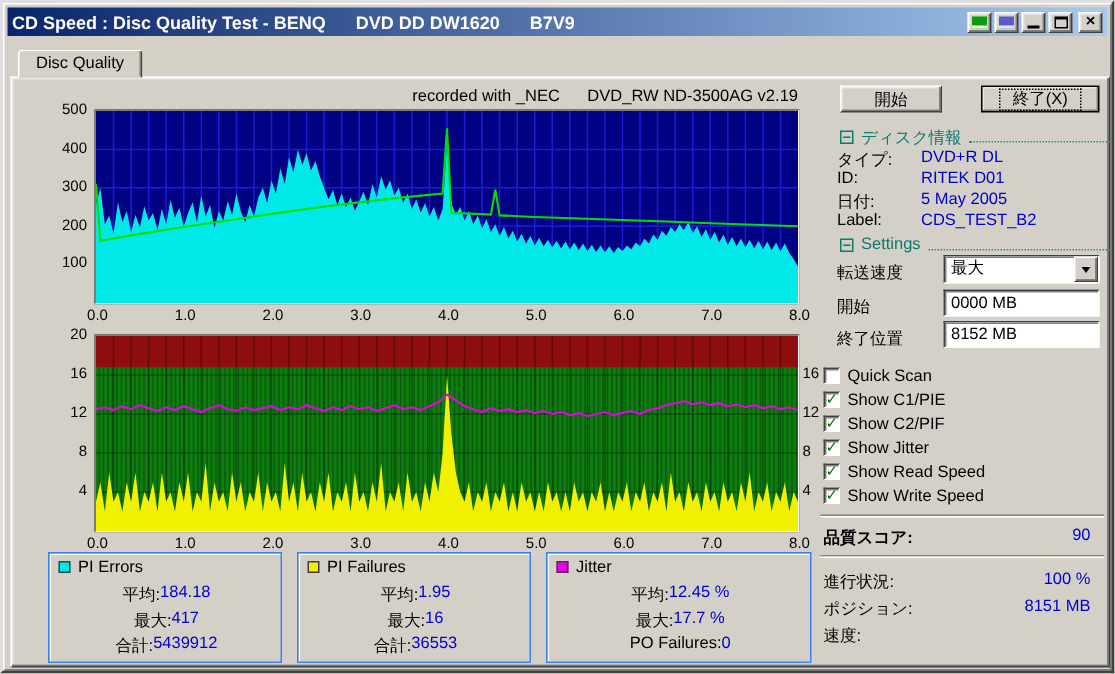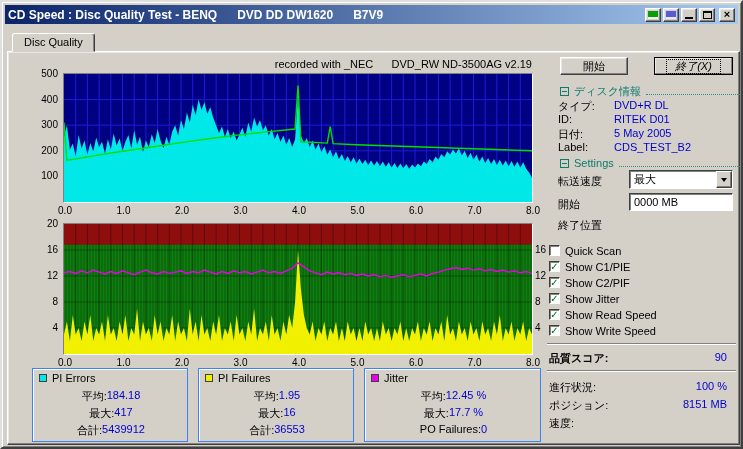--- a/index.html
+++ b/index.html
@@ -340,21 +340,21 @@
           <line x1="456.30000000000007" y1="0" x2="456.30000000000007" y2="130" stroke="rgba(0,0,0,0.30)" stroke-width="1"></line>
           <line x1="0" y1="104" x2="468" y2="104" stroke="rgba(0,0,0,0.30)" stroke-width="1"></line>
           <line x1="0" y1="78" x2="468" y2="78" stroke="rgba(0,0,0,0.30)" stroke-width="1"></line>
           <line x1="0" y1="52" x2="468" y2="52" stroke="rgba(0,0,0,0.30)" stroke-width="1"></line>
           <line x1="0" y1="26" x2="468" y2="26" stroke="rgba(0,0,0,0.30)" stroke-width="1"></line>
           <polygon points="0,130 0.0,110.5 2.9,97.5 5.9,117.0 8.8,91.0 11.7,110.5 14.6,104.0 17.6,117.0 20.5,97.5 23.4,110.5 26.3,91.0 29.3,117.0 32.2,104.0 35.1,110.5 38.0,97.5 41.0,117.0 43.9,91.0 46.8,110.5 49.7,104.0 52.6,117.0 55.6,97.5 58.5,110.5 61.4,91.0 64.4,117.0 67.3,104.0 70.2,110.5 73.1,84.5 76.0,117.0 79.0,97.5 81.9,110.5 84.8,104.0 87.8,117.0 90.7,91.0 93.6,110.5 96.5,97.5 99.5,117.0 102.4,104.0 105.3,110.5 108.2,91.0 111.2,117.0 114.1,97.5 117.0,110.5 119.9,104.0 122.9,117.0 125.8,84.5 128.7,110.5 131.6,97.5 134.6,117.0 137.5,91.0 140.4,110.5 143.3,104.0 146.3,117.0 149.2,97.5 152.1,110.5 155.0,91.0 158.0,117.0 160.9,104.0 163.8,110.5 166.7,97.5 169.7,117.0 172.6,91.0 175.5,110.5 178.4,104.0 181.3,117.0 184.3,97.5 187.2,110.5 190.1,84.5 193.1,117.0 196.0,104.0 198.9,110.5 201.8,97.5 204.8,117.0 207.7,91.0 210.6,110.5 213.5,104.0 216.5,117.0 219.4,97.5 222.3,110.5 225.2,91.0 228.2,104.0 231.1,78.0 234.0,26.0 236.9,65.0 239.9,91.0 242.8,104.0 245.7,110.5 248.6,97.5 251.5,117.0 254.5,104.0 257.4,110.5 260.3,97.5 263.3,117.0 266.2,104.0 269.1,110.5 272.0,97.5 274.9,117.0 277.9,104.0 280.8,117.0 283.7,97.5 286.7,110.5 289.6,104.0 292.5,117.0 295.4,104.0 298.4,117.0 301.3,97.5 304.2,110.5 307.1,104.0 310.1,117.0 313.0,104.0 315.9,117.0 318.8,97.5 321.8,110.5 324.7,104.0 327.6,117.0 330.5,104.0 333.4,110.5 336.4,97.5 339.3,117.0 342.2,104.0 345.2,117.0 348.1,104.0 351.0,110.5 353.9,97.5 356.9,117.0 359.8,104.0 362.7,110.5 365.6,97.5 368.6,117.0 371.5,104.0 374.4,110.5 377.3,97.5 380.3,117.0 383.2,91.0 386.1,110.5 389.0,104.0 391.9,117.0 394.9,97.5 397.8,110.5 400.7,104.0 403.7,117.0 406.6,97.5 409.5,110.5 412.4,104.0 415.4,117.0 418.3,97.5 421.2,110.5 424.1,104.0 427.1,117.0 430.0,97.5 432.9,110.5 435.8,91.0 438.8,117.0 441.7,104.0 444.6,110.5 447.5,97.5 450.4,117.0 453.4,104.0 456.3,110.5 459.2,97.5 462.2,117.0 465.1,104.0 468.0,110.5 468,130" fill="#f0f000"></polygon>
           <polyline points="0.0,48.8 5.9,47.5 11.7,49.4 17.6,46.8 23.4,48.8 29.3,46.1 35.1,48.1 41.0,50.0 46.8,47.5 52.6,49.4 58.5,46.8 64.4,48.8 70.2,50.7 76.0,48.1 81.9,46.1 87.8,48.8 93.6,50.0 99.5,47.5 105.3,49.4 111.2,48.1 117.0,46.8 122.9,49.4 128.7,47.5 134.6,48.8 140.4,46.1 146.3,48.1 152.1,50.0 158.0,47.5 163.8,49.4 169.7,46.8 175.5,48.8 181.3,47.5 187.2,50.0 193.1,48.1 198.9,46.1 204.8,48.8 210.6,47.5 216.5,49.4 222.3,46.8 228.2,44.2 234.0,39.0 239.9,42.9 245.7,46.8 251.5,48.8 257.4,50.7 263.3,48.1 269.1,50.0 274.9,48.8 280.8,50.7 286.7,49.4 292.5,51.4 298.4,50.0 304.2,52.0 310.1,50.7 315.9,52.7 321.8,51.4 327.6,53.3 333.4,52.0 339.3,50.7 345.2,52.7 351.0,51.4 356.9,50.0 362.7,52.0 368.6,49.4 374.4,48.1 380.3,46.1 386.1,44.8 391.9,43.5 397.8,45.5 403.7,44.2 409.5,46.1 415.4,44.8 421.2,46.8 427.1,45.5 432.9,47.5 438.8,46.1 444.6,48.1 450.4,46.8 456.3,48.8 462.2,47.5 468.0,49.4" fill="none" stroke="#e800e8" stroke-width="1.4"></polyline>
         </svg></div>
 
     <button class="btn3d" style="left:558px;width:68px;">開始</button>
-    <button class="btn3d btn-default" style="left:652px;width:79px;font-style:italic;"><span class="focusring">終了(X)</span></button>
+    <button class="btn3d btn-default" style="left:652px;width:79px;"><span class="focusring">終了(X)</span></button>
 
     <div class="sec" style="top:82px;">
       <span class="sq"></span>
       <span class="seclbl">ディスク情報</span>
       <span class="dots"></span>
     </div>
     <span class="flabel" style="top:97px;">タイプ:</span>
     <span class="ival" style="top:97px;">DVD+R DL</span>
     <span class="flabel" style="top:111px;">ID:</span>
     <span class="ival" style="top:111px;">RITEK D01</span>
@@ -371,20 +371,21 @@
     <span class="flabel" style="top:172px;">転送速度</span>
     <div class="combo" style="top:168px;">
       <span class="combo-text">最大</span>
       <span class="combo-btn">
           <span class="arrow-down"></span>
         </span>
     </div>
     <span class="flabel" style="top:195px;">開始</span>
     <div class="tbox" style="top:191px;">0000 MB</div>
     <span class="flabel" style="top:216px;">終了位置</span>
+    <div class="tbox" style="top:212px;">8152 MB</div>
 
     <label class="cb" style="top:242px;">
         <span class="box"></span>
         <span>Quick Scan</span>
       </label>
     <label class="cb" style="top:258px;">
         <span class="box">✓</span>
         <span>Show C1/PIE</span>
       </label>
     <label class="cb" style="top:274px;">

